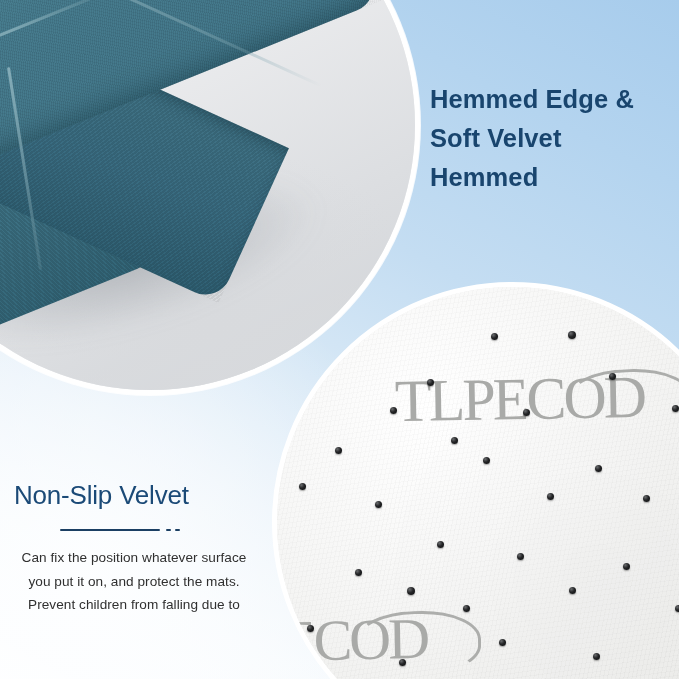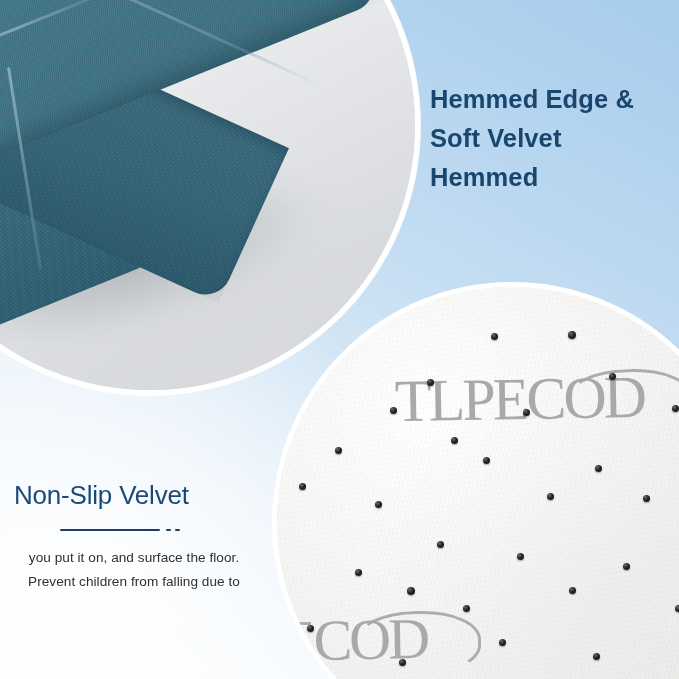--- a/index.html
+++ b/index.html
@@ -372,18 +372,19 @@
   </div>
 
   <div class="block-left">
     <div class="title">Non-Slip Velvet</div>
     <div class="divider">
       <span class="rule"></span>
       <span class="tick t1"></span>
       <span class="tick t2"></span>
     </div>
     <div class="body">
-      <p>you put it on, and surface the floor.</p>
+      <p>Can fix the position whatever surface</p>
+      <p>you put it on, and protect the mats.</p>
       <p>Prevent children from falling due to</p>
     </div>
   </div>
 
 </div>
 
 </body></html>

